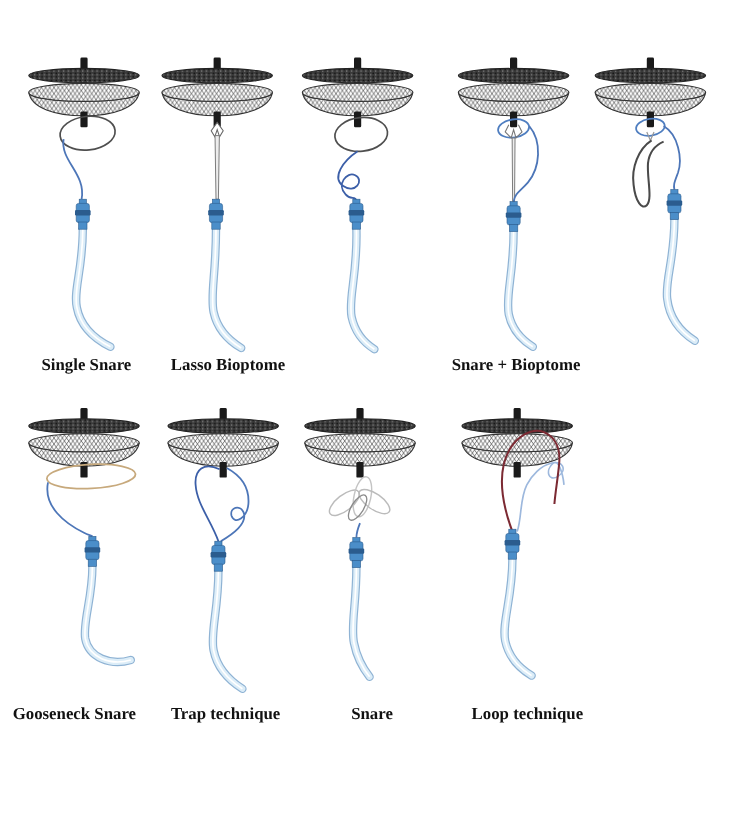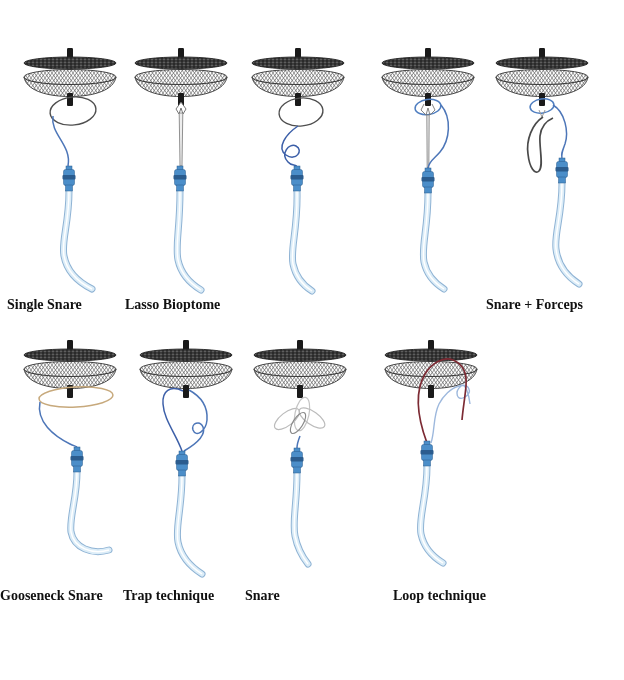--- a/index.html
+++ b/index.html
@@ -1,19 +1,19 @@
 <!DOCTYPE html>
 <html><head>
 <meta charset="utf-8">
 <style>
   html,body{margin:0;padding:0;background:#ffffff;}
   #figure{position:relative;width:624px;height:680px;background:#ffffff;overflow:hidden;
           font-family:"Liberation Serif", serif;}
   .panel-art{position:absolute;width:120px;height:252px;}
-  .panel-label{position:absolute;width:130px;
+  .panel-label{position:absolute;width:130px;text-align:center;
                font-weight:bold;font-size:14px;line-height:19px;color:#111;
                white-space:nowrap;}
   .panel-label.two-line span{display:block;white-space:nowrap;}
   .panel-label.left-align{text-align:left;}
   svg{display:block;overflow:visible;}
 </style>
 </head>
 <body>
 
 <div id="figure">
@@ -176,21 +176,21 @@
         <path d="M56,130 C56,162 47,183 50,198 C53,212 62,221 72,227" fill="none" stroke="#8fb3d4" stroke-width="7" stroke-linecap="round"></path>
         <path d="M56,130 C56,162 47,183 50,198 C53,212 62,221 72,227" fill="none" stroke="#dcedf8" stroke-width="5" stroke-linecap="round"></path>
         <path d="M56,130 C56,162 47,183 50,198 C53,212 62,221 72,227" fill="none" stroke="#ffffff" stroke-width="1.4"></path>
       </g>
       <use href="#hubg" x="49" y="105"></use>
     </svg>
   </div>
 
   <div class="panel-label" style="left:7px;top:295px"><span>Single Snare</span></div>
   <div class="panel-label" style="left:125px;top:295px"><span>Lasso Bioptome</span></div>
-  <div class="panel-label" style="left:486px;top:295px"><span>Snare + Forceps</span></div>
+  <div class="panel-label" style="left:365px;top:295px"><span>Snare + Bioptome</span></div>
 
   <div class="panel-label" style="left:0px;top:586px;width:124px"><span>Gooseneck Snare</span></div>
   <div class="panel-label" style="left:123px;top:586px"><span>Trap technique</span></div>
   <div class="panel-label two-line" style="left:245px;top:586px">
       <span>Snare</span>
   </div>
   <div class="panel-label two-line left-align" style="left:393px;top:586px;width:120px">
       <span>Loop technique</span>
   </div>
 

